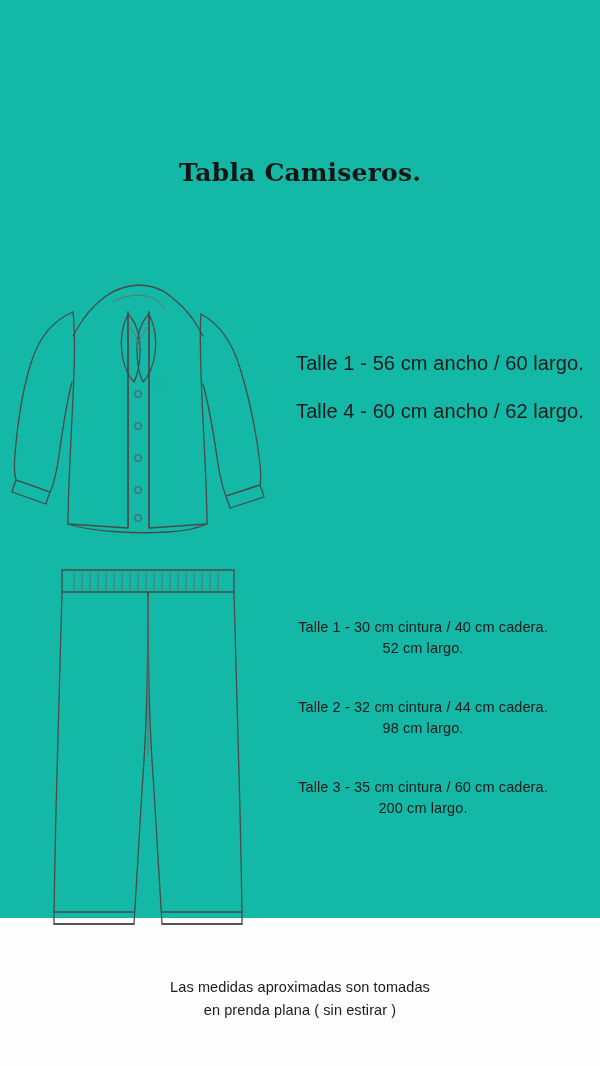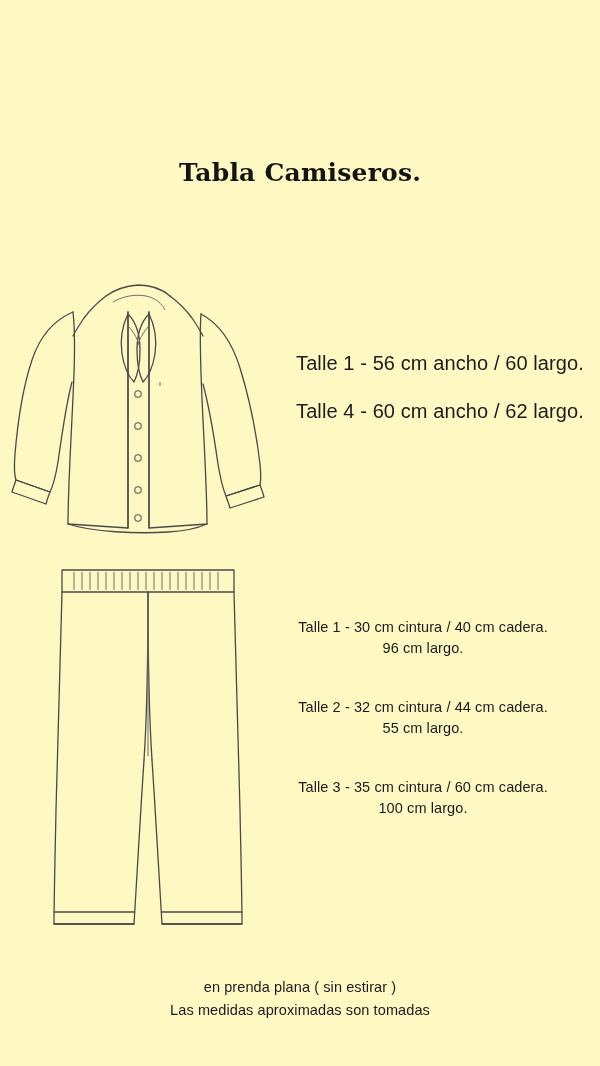--- a/index.html
+++ b/index.html
@@ -11,22 +11,22 @@
     height: 1066px;
     background: #fdfdfd;
     font-family: "Liberation Sans", sans-serif;
     color: #1d1d1d;
     overflow: hidden;
     position: relative;
   }
   .page {
     position: relative;
     width: 600px;
-    height: 1066px;
-    background: #fef9c3;
+    height: 918px;
+    background: #14b8a6;
   }
   .title {
     position: absolute;
     top: 158px;
     left: 0;
     width: 600px;
     text-align: center;
     font-family: "DejaVu Serif", serif;
     font-weight: bold;
     font-size: 25px;
@@ -183,30 +183,30 @@
   </div>
 
   <div class="shirt-lines">
     <div class="line">Talle 1 - 56 cm ancho / 60 largo.</div>
     <div class="line">Talle 4 - 60 cm ancho / 62 largo.</div>
   </div>
 
   <div class="pants-lines">
     <div class="pants-block">
       <div class="line">Talle 1 - 30 cm cintura / 40 cm cadera.</div>
-      <div class="line">96 cm largo.</div>
+      <div class="line">52 cm largo.</div>
     </div>
     <div class="pants-block">
       <div class="line">Talle 2 - 32 cm cintura / 44 cm cadera.</div>
-      <div class="line">55 cm largo.</div>
+      <div class="line">98 cm largo.</div>
     </div>
     <div class="pants-block">
       <div class="line">Talle 3 - 35 cm cintura / 60 cm cadera.</div>
-      <div class="line">100 cm largo.</div>
+      <div class="line">200 cm largo.</div>
     </div>
   </div>
 
   <div class="footnote">
+    <div class="line">Las medidas aproximadas  son tomadas</div>
     <div class="line">en prenda plana ( sin estirar )</div>
-    <div class="line">Las medidas aproximadas  son tomadas</div>
   </div>
 
 </div>
 
 </body></html>

